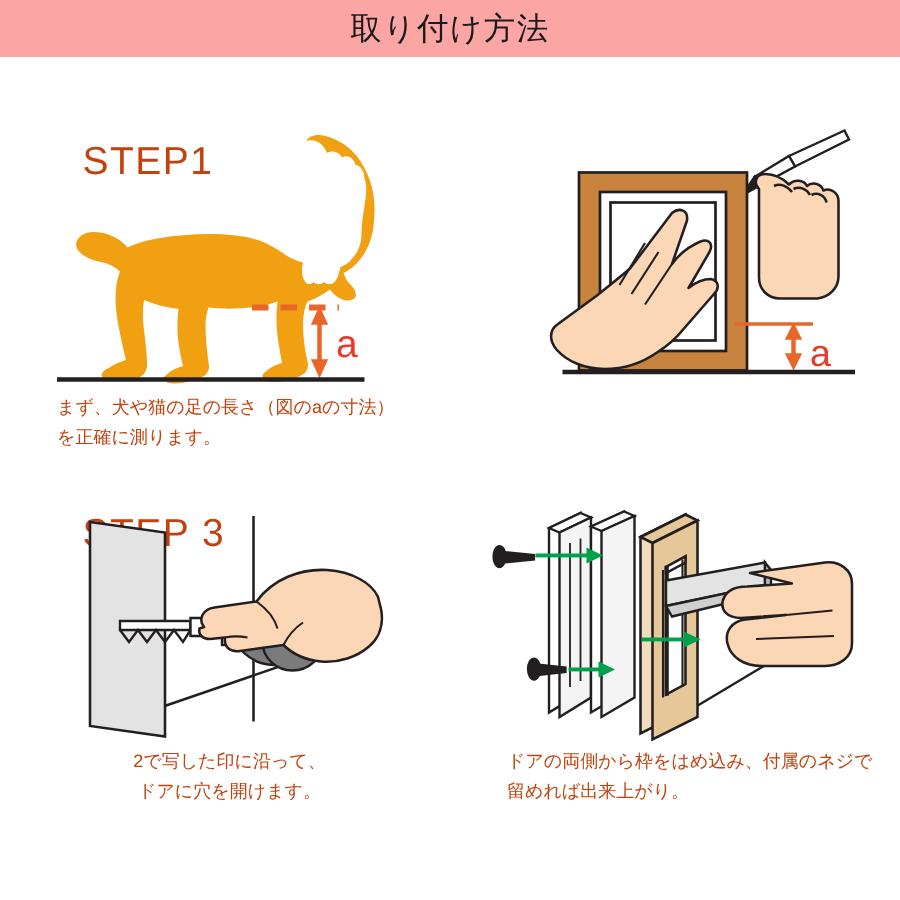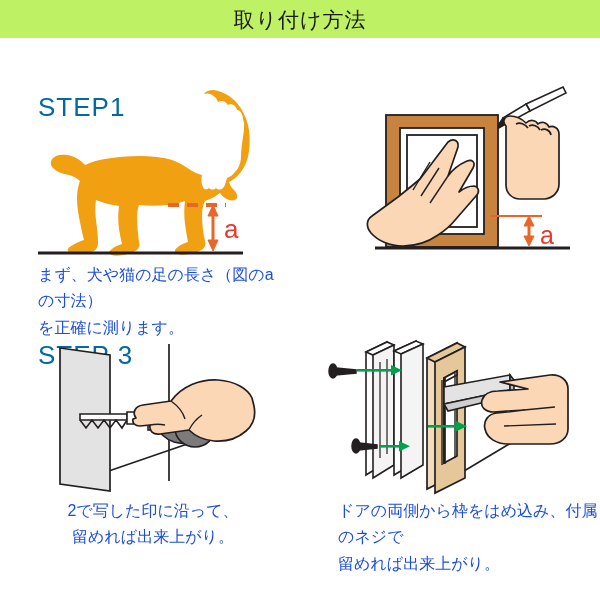--- a/index.html
+++ b/index.html
@@ -18,21 +18,21 @@
     width: 600px;
     height: 600px;
     position: relative;
     background: #ffffff;
   }
 
   
   .header-bar {
     width: 600px;
     height: 38px;
-    background: #bef264;
+    background: #fca5a5;
     display: flex;
     align-items: center;
     justify-content: center;
     box-sizing: border-box;
   }
   .header-title {
     font-size: 21px;
     color: #1a1a1a;
     letter-spacing: 1px;
     font-weight: 400;
@@ -47,30 +47,31 @@
     grid-template-columns: 300px 300px;
     grid-template-rows: 248px 290px;
     box-sizing: border-box;
   }
   .step-cell {
     position: relative;
     box-sizing: border-box;
   }
   .step-label {
     font-size: 26px;
-    color: #0369a1;
+    color: #c2410c;
     letter-spacing: 1px;
     position: absolute;
     line-height: 1;
     white-space: nowrap;
+    margin-left: 17px;
   }
   .step-caption {
     position: absolute;
-    font-size: 16px;
-    color: #1d4ed8;
+    font-size: 12px;
+    color: #c2410c;
     line-height: 1.65;
     white-space: pre-line;
   }
   .caption-left { text-align: left; }
   .caption-center { text-align: center; }
 
   .art {
     position: absolute;
     overflow: visible;
   }
@@ -264,21 +265,21 @@
                    C172,104 163,100 157,94
                    L128,98 C121,99 117,95 118,89
                    L108,90 C103,90 100,87 101,83 Z"></path>
           <path d="M139,65 C146,70 151,76 153,83" fill="none" stroke-width="1.4"></path>
           <path d="M157,94 C160,88 164,83 170,79" fill="none" stroke-width="1.4"></path>
           <path d="M118,89 C123,88 128,88 133,89" fill="none" stroke-width="1.4"></path>
         </g>
       </svg>
 
       <div class="step-caption caption-center cap-s3">2で写した印に沿って、
-留めれば出来上がり。</div>
+ドアに穴を開けます。</div>
     </div>
 
     <div class="step-cell">
 
       <svg class="art" style="left:24px; top:48px;" width="264" height="160" viewBox="0 0 264 160">
 
         <line x1="115" y1="152" x2="212" y2="94" stroke="#231f20" stroke-width="1.6"></line>
 
         <g stroke="#231f20" stroke-width="1.6" fill="#ffffff">
           <path d="M42,18 L63,8 L63,128 L42,141 Z"></path>

